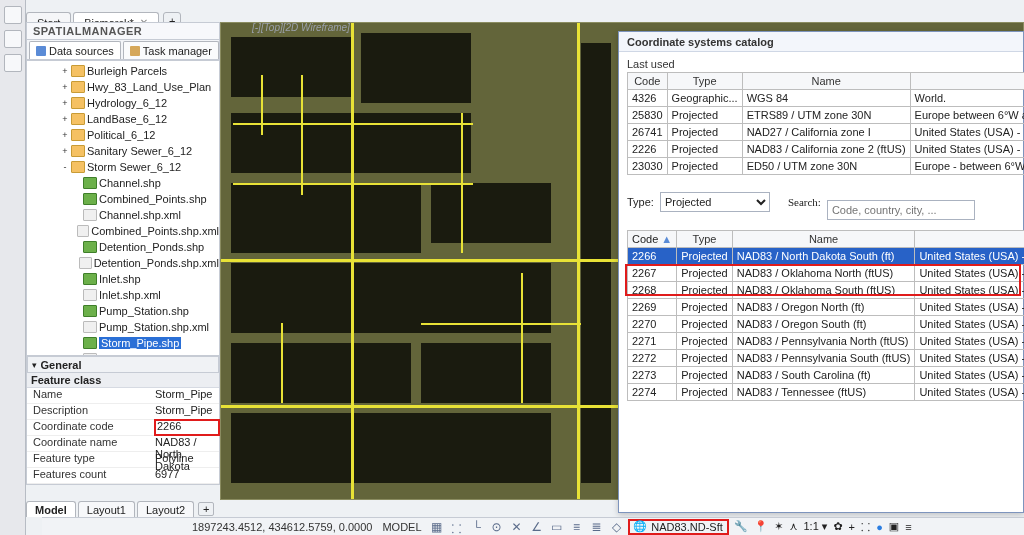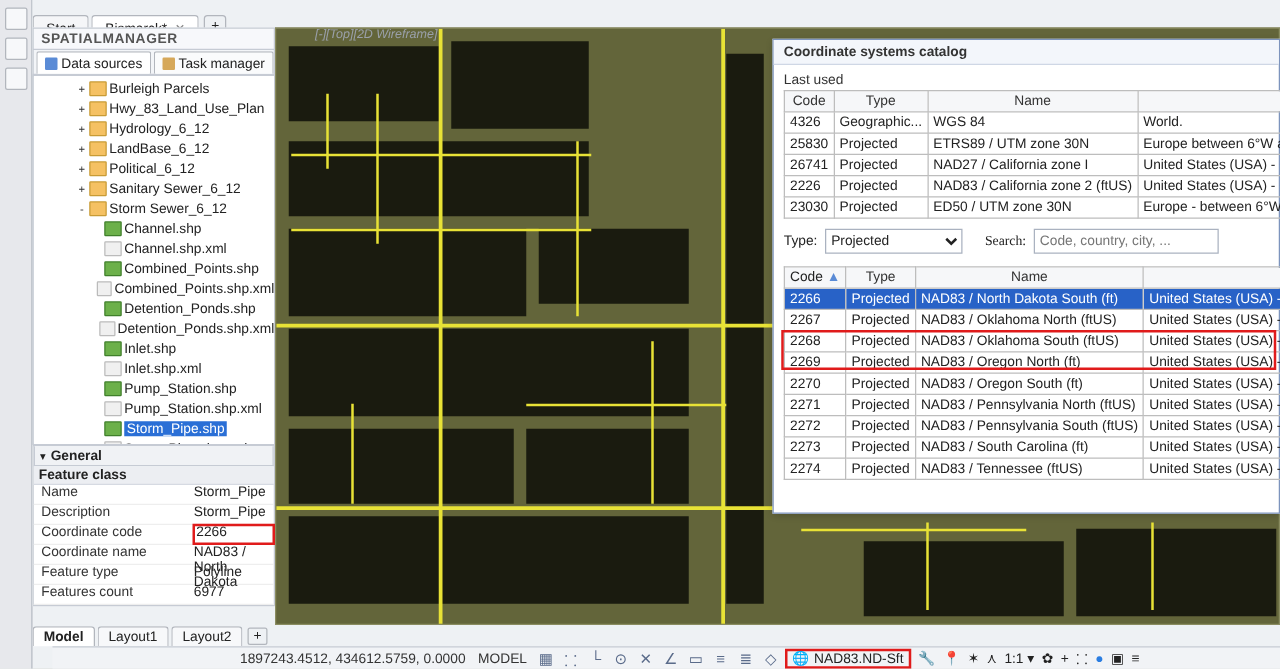--- a/index.html
+++ b/index.html
@@ -32,29 +32,29 @@
   .props .row .k { width:96px; padding-left:6px; color:#333;}
   .props .row .v { flex:1; color:#222;margin-left:32px;}
   .props .row.hl .v { outline:2px solid #e01b1b; outline-offset:-1px; display:inline-block; padding:0 2px;}
   .bottom-tabs { position:absolute; left:26px; top:500px; height:18px; display:flex; align-items:center;}
   .bottom-tabs .btab { border:1px solid #b2b6bd; border-bottom:none; border-top-left-radius:3px; border-top-right-radius:3px; padding:0 8px; height:16px; background:#f7f8fa; margin-right:2px; display:flex; align-items:center;}
   .bottom-tabs .btab.sel { background:#fff; font-weight:bold;}
   .map { position:absolute; left:220px; top:22px; width:804px; height:478px; background:#63653a; border:1px solid #8a8c60; overflow:hidden;}
   .map .dark { position:absolute; background:#1a1b0f;}
   .map .yl { position:absolute; background:#e8e236;}
   .sil { position:absolute; left:252px; top:22px; font-size:10px; color:#9aa0aa;font-style:italic;}
-  .catalog { position:absolute; left:618px; top:31px; width:406px; height:380px; background:#fff; border:1px solid #7d94bd; box-shadow:0 2px 6px rgba(0,0,0,0.2);}
+  .catalog { position:absolute; left:618px; top:31px; width:406px; height:482px; background:#fff; border:1px solid #7d94bd; box-shadow:0 2px 6px rgba(0,0,0,0.2);}
   .catalog .title { height:20px; background:#f3f6fb; border-bottom:1px solid #cfd7e5; padding-left:8px; display:flex; align-items:center; font-weight:600; color:#333;}
   .catalog .label { padding:6px 8px 2px 8px; color:#333;}
   .catalog table { border-collapse:collapse; width:calc(100% - 16px); margin:0 8px;}
   .catalog th, .catalog td { border:1px solid #bdbdbd; padding:2px 4px; text-align:left; font-size:11px; white-space:nowrap; overflow:hidden;}
   .catalog th { background:#f6f7f9; font-weight:normal; color:#333; text-align:center;}
   .catalog .filter-row { display:flex; align-items:center; gap:6px; padding:8px; }
   .catalog select { height:20px; border:1px solid #aab2c0; background:#fff; font-size:11px; width:110px;}
-  .catalog input { height:20px; border:1px solid #aab2c0; background:#fff; font-size:11px; padding:0 4px; width:148px; color:#888;}
+  .catalog input { height:20px; border:1px solid #aab2c0; background:#fff; font-size:11px; padding:0 4px; width:148px; color:#888;margin-top:17px;}
   .catalog .tbl2-wrap { margin-top:2px; }
   .catalog tr.sel td { background:#2862c7; color:#fff;}
   .catalog .hlrow { position:absolute; border:2px solid #e01b1b; pointer-events:none;}
   .status-bar { position:absolute; left:42px; top:517px; width:998px; height:18px; background:#f1f3f6; border-top:1px solid #c6cbd4; display:flex; align-items:center;}
   .status-bar .spacer { flex:0 0 auto; width:150px;}
   .status-bar .coords { color:#333;}
   .status-bar .mdl { margin-left:10px; color:#333;}
   .status-bar .icons { display:flex; align-items:center; gap:6px; margin-left:8px;}
   .status-bar .icons .i { width:14px; height:14px; color:#5a6b8a; font-size:12px; text-align:center;}
   .status-bar .crs { border:2px solid #e01b1b; padding:0 4px; height:16px; display:flex; align-items:center; gap:4px; margin-left:4px;}
@@ -138,28 +138,28 @@
       </div>
       <div class="node">
         <span class="ind" style="width:36px"></span>
         <span class="exp">&nbsp;</span>
         <span class="ic shp"></span>
         <span>Channel.shp</span>
       </div>
       <div class="node">
         <span class="ind" style="width:36px"></span>
         <span class="exp">&nbsp;</span>
+        <span class="ic shp"></span>
+        <span>Combined_Points.shp</span>
+      </div>
+      <div class="node">
+        <span class="ind" style="width:36px"></span>
+        <span class="exp">&nbsp;</span>
         <span class="ic xml"></span>
         <span>Channel.shp.xml</span>
-      </div>
-      <div class="node">
-        <span class="ind" style="width:36px"></span>
-        <span class="exp">&nbsp;</span>
-        <span class="ic shp"></span>
-        <span>Combined_Points.shp</span>
       </div>
       <div class="node">
         <span class="ind" style="width:36px"></span>
         <span class="exp">&nbsp;</span>
         <span class="ic xml"></span>
         <span>Combined_Points.shp.xml</span>
       </div>
       <div class="node">
         <span class="ind" style="width:36px"></span>
         <span class="exp">&nbsp;</span>

